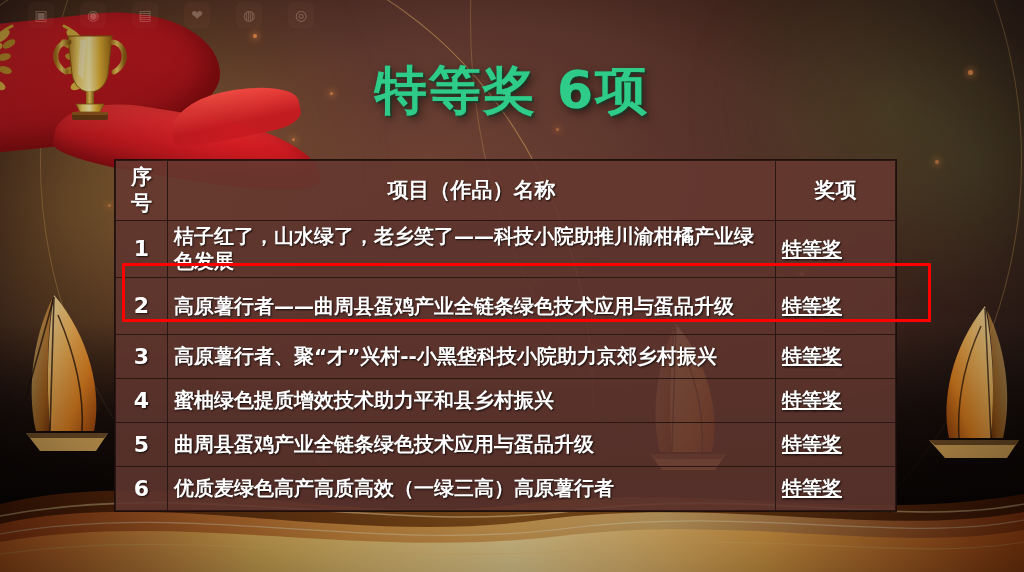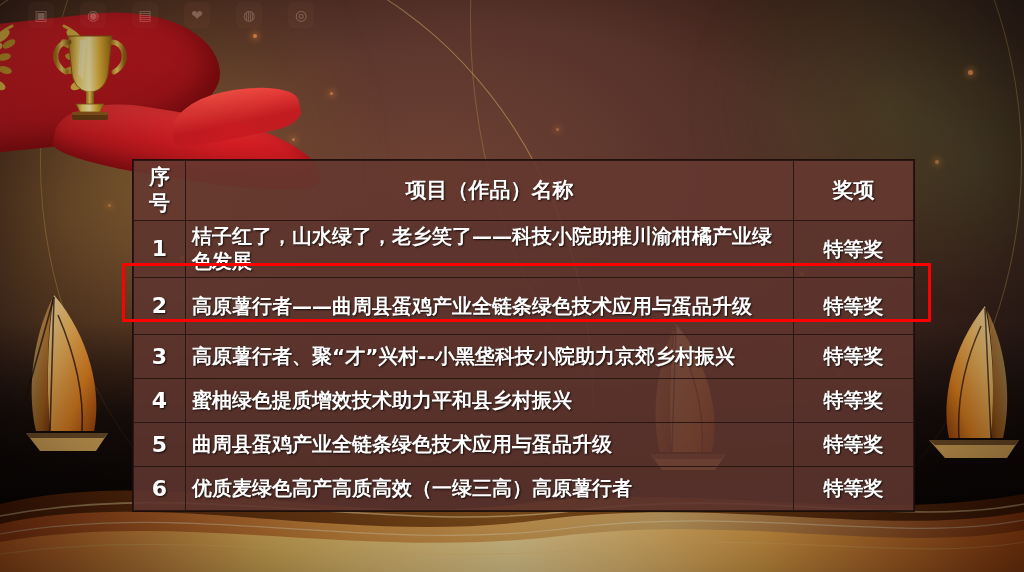--- a/index.html
+++ b/index.html
@@ -106,21 +106,21 @@
     color:#2fcb89;
     text-shadow:
        0 0 1px #1f8d60,
        2px 2px 0 rgba(10,60,40,0.55),
        3px 4px 10px rgba(0,0,0,0.55);
     font-family:"DejaVu Sans","Liberation Sans",sans-serif;
   }
 
   
   .table-wrap{
-    position:absolute;left:133px;top:160px;width:780px;
+    position:absolute;left:115px;top:160px;width:780px;
     z-index:7;
   }
   table.award{
     width:100%;
     border-collapse:collapse;
     table-layout:fixed;
     background:rgba(92,52,45,0.72);
     box-shadow:0 0 0 1px rgba(25,12,10,0.9);
   }
   table.award th, table.award td{
@@ -137,21 +137,21 @@
     text-align:center;
     height:44px;
     background:rgba(104,58,49,0.66);
   }
   col.c-no{width:52px;}
   col.c-name{width:608px;}
   col.c-award{width:120px;}
 
   td.no{text-align:center;font-size:22px;vertical-align:middle;}
   td.name{font-size:20px;text-align:left;vertical-align:middle;}
-  td.award{text-align:center;font-size:20px;vertical-align:middle;white-space:nowrap;}
+  td.award{text-align:left;font-size:20px;vertical-align:middle;white-space:nowrap;text-decoration:underline;}
 
   tr.r-tall td{height:50px;}
   tr.r-short td{height:37px;}
 
   
   .highlight-box{
     position:absolute;
     left:122px;top:263px;width:803px;height:53px;
     border:3px solid #ff0000;
     border-radius:1px;
@@ -263,20 +263,21 @@
       <rect x="44" y="61" width="8" height="13" fill="url(#gold2)"></rect>
 
       <path d="M34 74 H62 L58 82 H38 Z" fill="url(#gold)" stroke="#8a5d11" stroke-width="0.8"></path>
       <rect x="30" y="82" width="36" height="8" rx="2" fill="#6a3d14"></rect>
       <rect x="30" y="82" width="36" height="3" rx="1" fill="#94581c"></rect>
 
       <path d="M38 10 L44 10 L41 50 L36 44 Z" fill="rgba(255,255,255,0.35)"></path>
     </svg>
   </div>
 
+  <div class="title">特等奖  6项</div>
 
   <div class="table-wrap">
     <table class="award">
       <colgroup>
         <col class="c-no">
           <col class="c-name">
           <col class="c-award">
       </colgroup>
       <thead>
         <tr>

